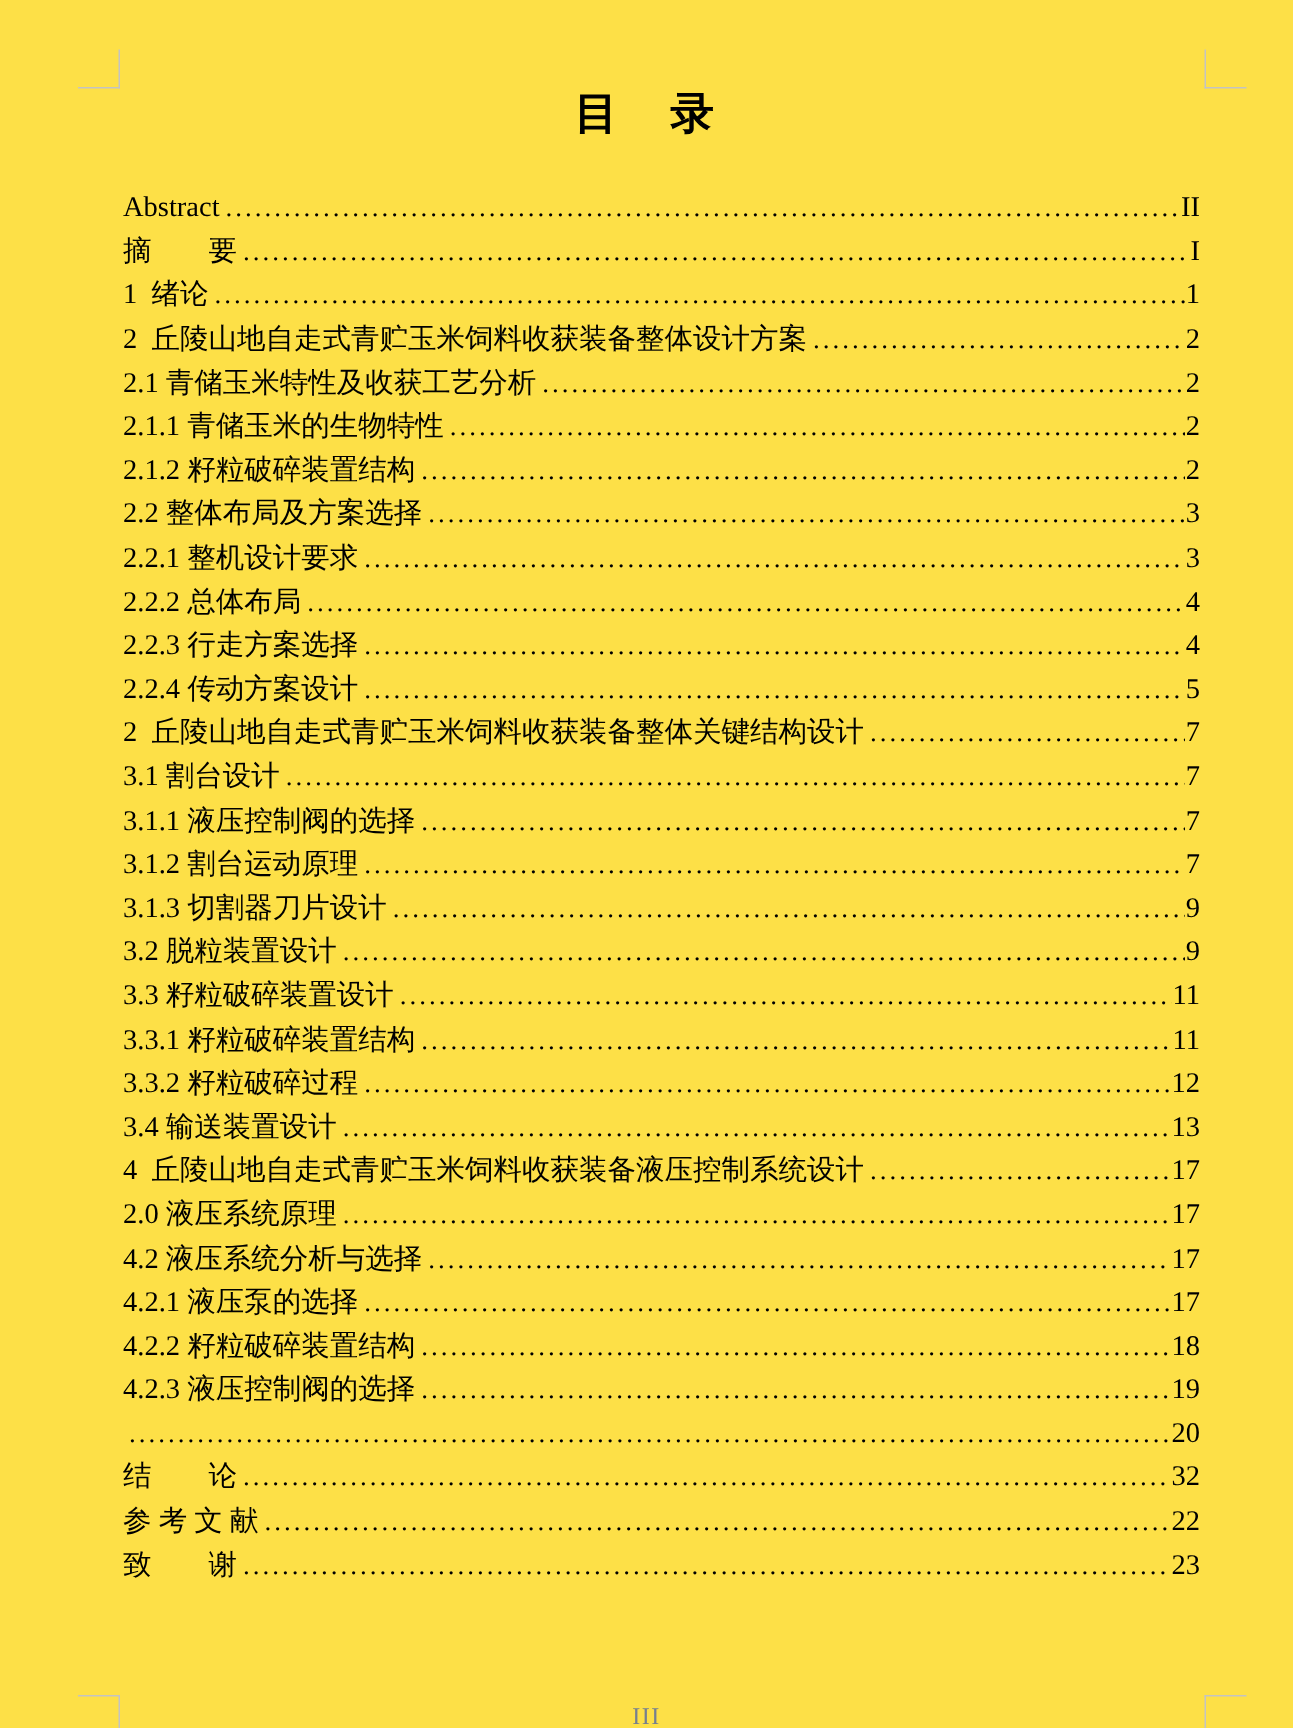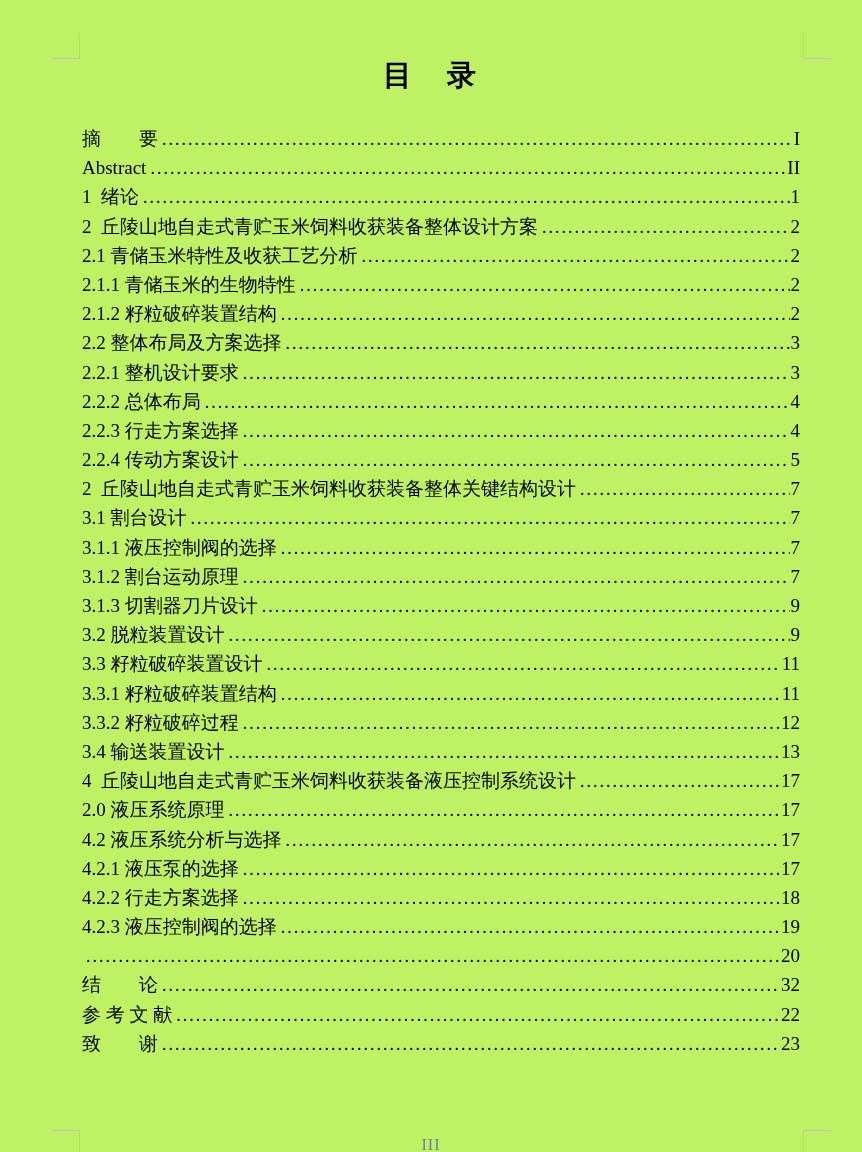--- a/index.html
+++ b/index.html
@@ -11,21 +11,21 @@
     height: 1152px;
     background: #ffffff;
     overflow: hidden;
     position: relative;
     font-family: "Liberation Serif", "DejaVu Serif", serif;
     color: #000000;
   }
   .page {
     position: absolute;
     inset: 0;
-    background: #bef264;
+    background: #fde047;
   }
   
   .crop {
     position: absolute;
     width: 27px;
     height: 25px;
   }
   .crop.tl { left: 52px; top: 33px;  border-right: 1px solid #c3c3c3; border-bottom: 1px solid #c3c3c3; }
   .crop.tr { left: 803px; top: 33px; border-left: 1px solid #c3c3c3;  border-bottom: 1px solid #c3c3c3; }
   .crop.bl { left: 52px; top: 1130px; border-right: 1px solid #c3c3c3; border-top: 1px solid #c3c3c3; }
@@ -98,32 +98,32 @@
 
   <div class="crop tl"></div>
   <div class="crop tr"></div>
   <div class="crop bl"></div>
   <div class="crop br"></div>
 
   <h1 class="doc-title">目　录</h1>
 
   <div class="toc">
   <div class="toc-row">
+    <span class="toc-label">Abstract</span>
+    <span class="toc-dots"></span>
+    <span class="toc-page">II</span>
+  </div>
+
+  <div class="toc-row">
     <span class="toc-label">摘　　要</span>
     <span class="toc-dots"></span>
     <span class="toc-page">I</span>
   </div>
 
   <div class="toc-row">
-    <span class="toc-label">Abstract</span>
-    <span class="toc-dots"></span>
-    <span class="toc-page">II</span>
-  </div>
-
-  <div class="toc-row">
     <span class="toc-label">1  绪论</span>
     <span class="toc-dots"></span>
     <span class="toc-page">1</span>
   </div>
 
   <div class="toc-row">
     <span class="toc-label">2  丘陵山地自走式青贮玉米饲料收获装备整体设计方案</span>
     <span class="toc-dots"></span>
     <span class="toc-page">2</span>
   </div>
@@ -254,21 +254,21 @@
     <span class="toc-page">17</span>
   </div>
 
   <div class="toc-row">
     <span class="toc-label">4.2.1 液压泵的选择</span>
     <span class="toc-dots"></span>
     <span class="toc-page">17</span>
   </div>
 
   <div class="toc-row">
-    <span class="toc-label">4.2.2 行走方案选择</span>
+    <span class="toc-label">4.2.2 籽粒破碎装置结构</span>
     <span class="toc-dots"></span>
     <span class="toc-page">18</span>
   </div>
 
   <div class="toc-row">
     <span class="toc-label">4.2.3 液压控制阀的选择</span>
     <span class="toc-dots"></span>
     <span class="toc-page">19</span>
   </div>
 

